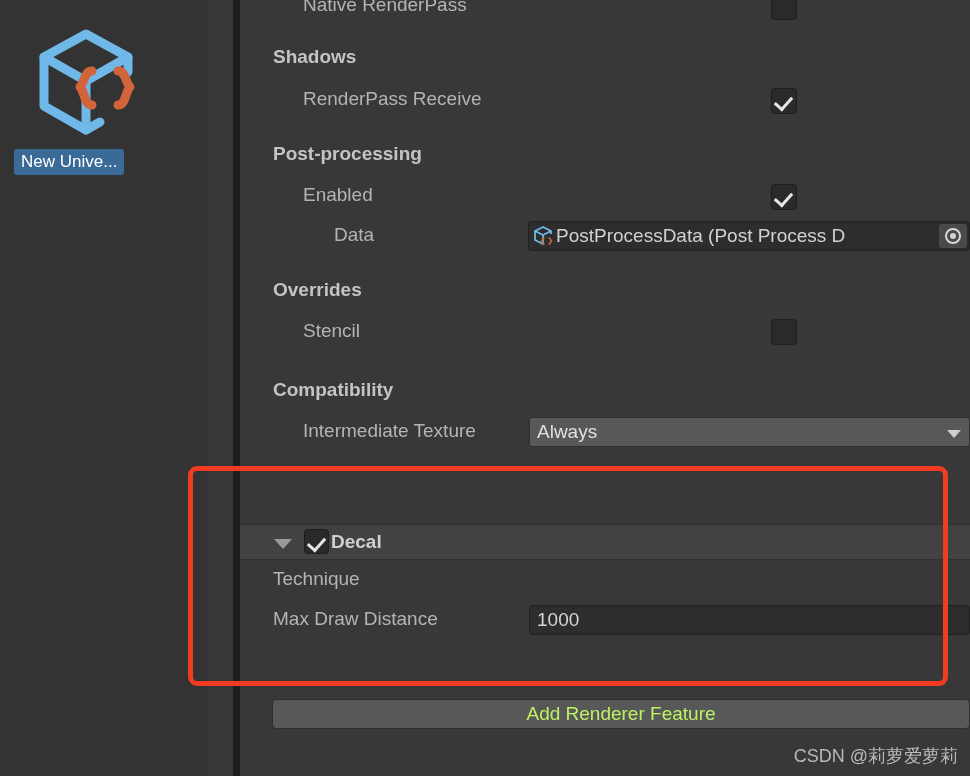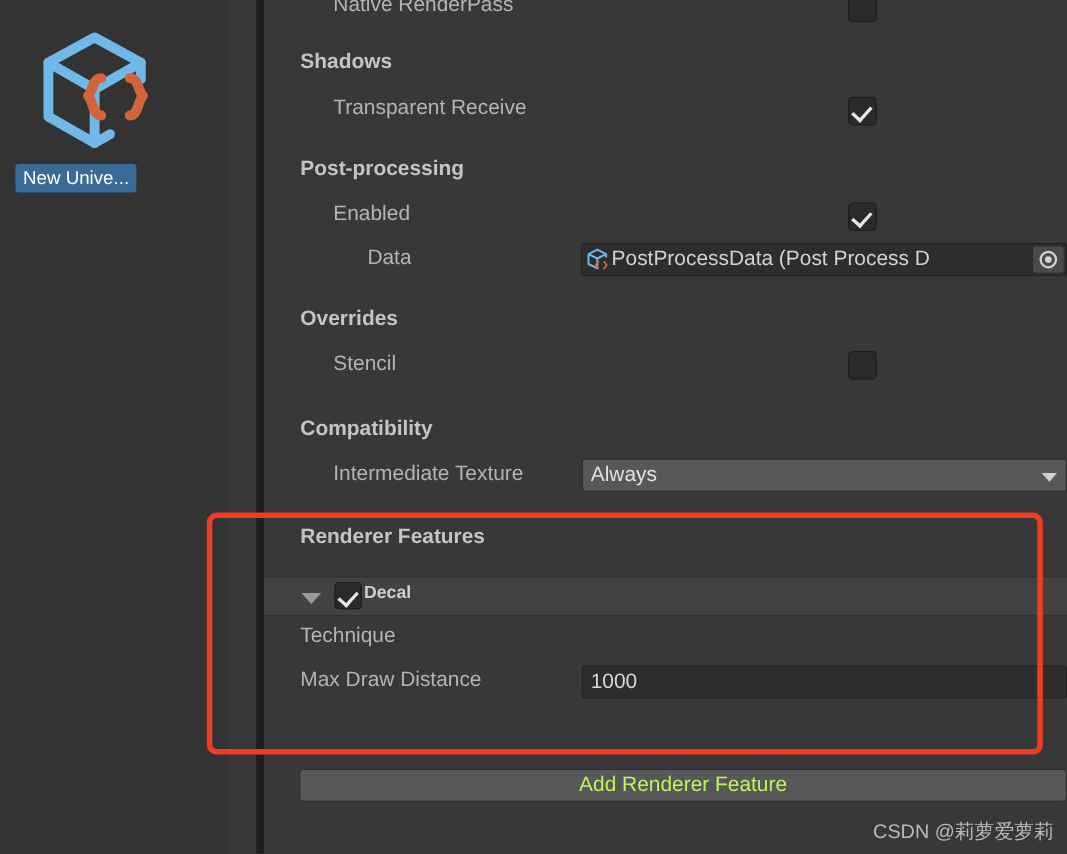--- a/index.html
+++ b/index.html
@@ -208,21 +208,21 @@
     left: 34px; top: 14px;
     width: 0; height: 0;
     border-left: 9px solid transparent;
     border-right: 9px solid transparent;
     border-top: 10px solid #9a9a9a;
   }
   .rf-item-name {
     position: absolute;
     left: 91px; top: 6px;
     color: #d0d0d0;
-    font-size: 16px;
+    font-size: 19px;
     font-weight: bold;
     white-space: nowrap;
   }
   .rf-body {
     position: absolute;
     left: 0; top: 560px;
     width: 730px; height: 122px;
     background: #383838;
   }
 
@@ -283,21 +283,21 @@
     <div class="asset-label">New Unive...</div>
   </div>
   <div class="panel-divider"></div>
 
   <div class="inspector">
 
     <div class="prop-label" style="left:63px; top:-6px;">Native RenderPass</div>
     <div class="checkbox" style="left:531px; top:-6px;"></div>
 
     <div class="section-title" style="left:33px; top:46px;">Shadows</div>
-    <div class="prop-label clipped" style="left:63px; top:88px;">Transparent Receive</div>
+    <div class="prop-label clipped" style="left:63px; top:88px;">RenderPass Receive</div>
     <div class="checkbox checked" style="left:531px; top:88px;"></div>
 
     <div class="section-title" style="left:33px; top:143px;">Post-processing</div>
 
     <div class="prop-label" style="left:63px; top:184px;">Enabled</div>
     <div class="checkbox checked" style="left:531px; top:184px;"></div>
 
     <div class="prop-label" style="left:94px; top:224px;">Data</div>
     <div class="object-field" style="left:288px; top:221px; width:442px;">
       <span class="obj-icon">
@@ -323,23 +323,20 @@
     <div class="prop-label" style="left:63px; top:320px;">Stencil</div>
     <div class="checkbox" style="left:531px; top:319px;"></div>
 
     <div class="section-title" style="left:33px; top:379px;">Compatibility</div>
     <div class="prop-label clipped" style="left:63px; top:420px;">Intermediate Texture</div>
     <div class="dropdown" style="left:289px; top:417px; width:441px;">
       <span>Always</span>
       <span class="caret"></span>
     </div>
 
-    <div class="rf-header-band">
-      <div class="section-title" style="left:33px; top:8px;">Renderer Features</div>
-    </div>
 
     <div class="rf-item-row">
       <span class="foldout-arrow"></span>
       <span class="checkbox checked" style="left:64px; top:4px; width:25px; height:25px;"></span>
       <span class="rf-item-name">Decal</span>
     </div>
 
     <div class="rf-body">
       <div class="prop-label" style="left:33px; top:8px;">Technique</div>
 

